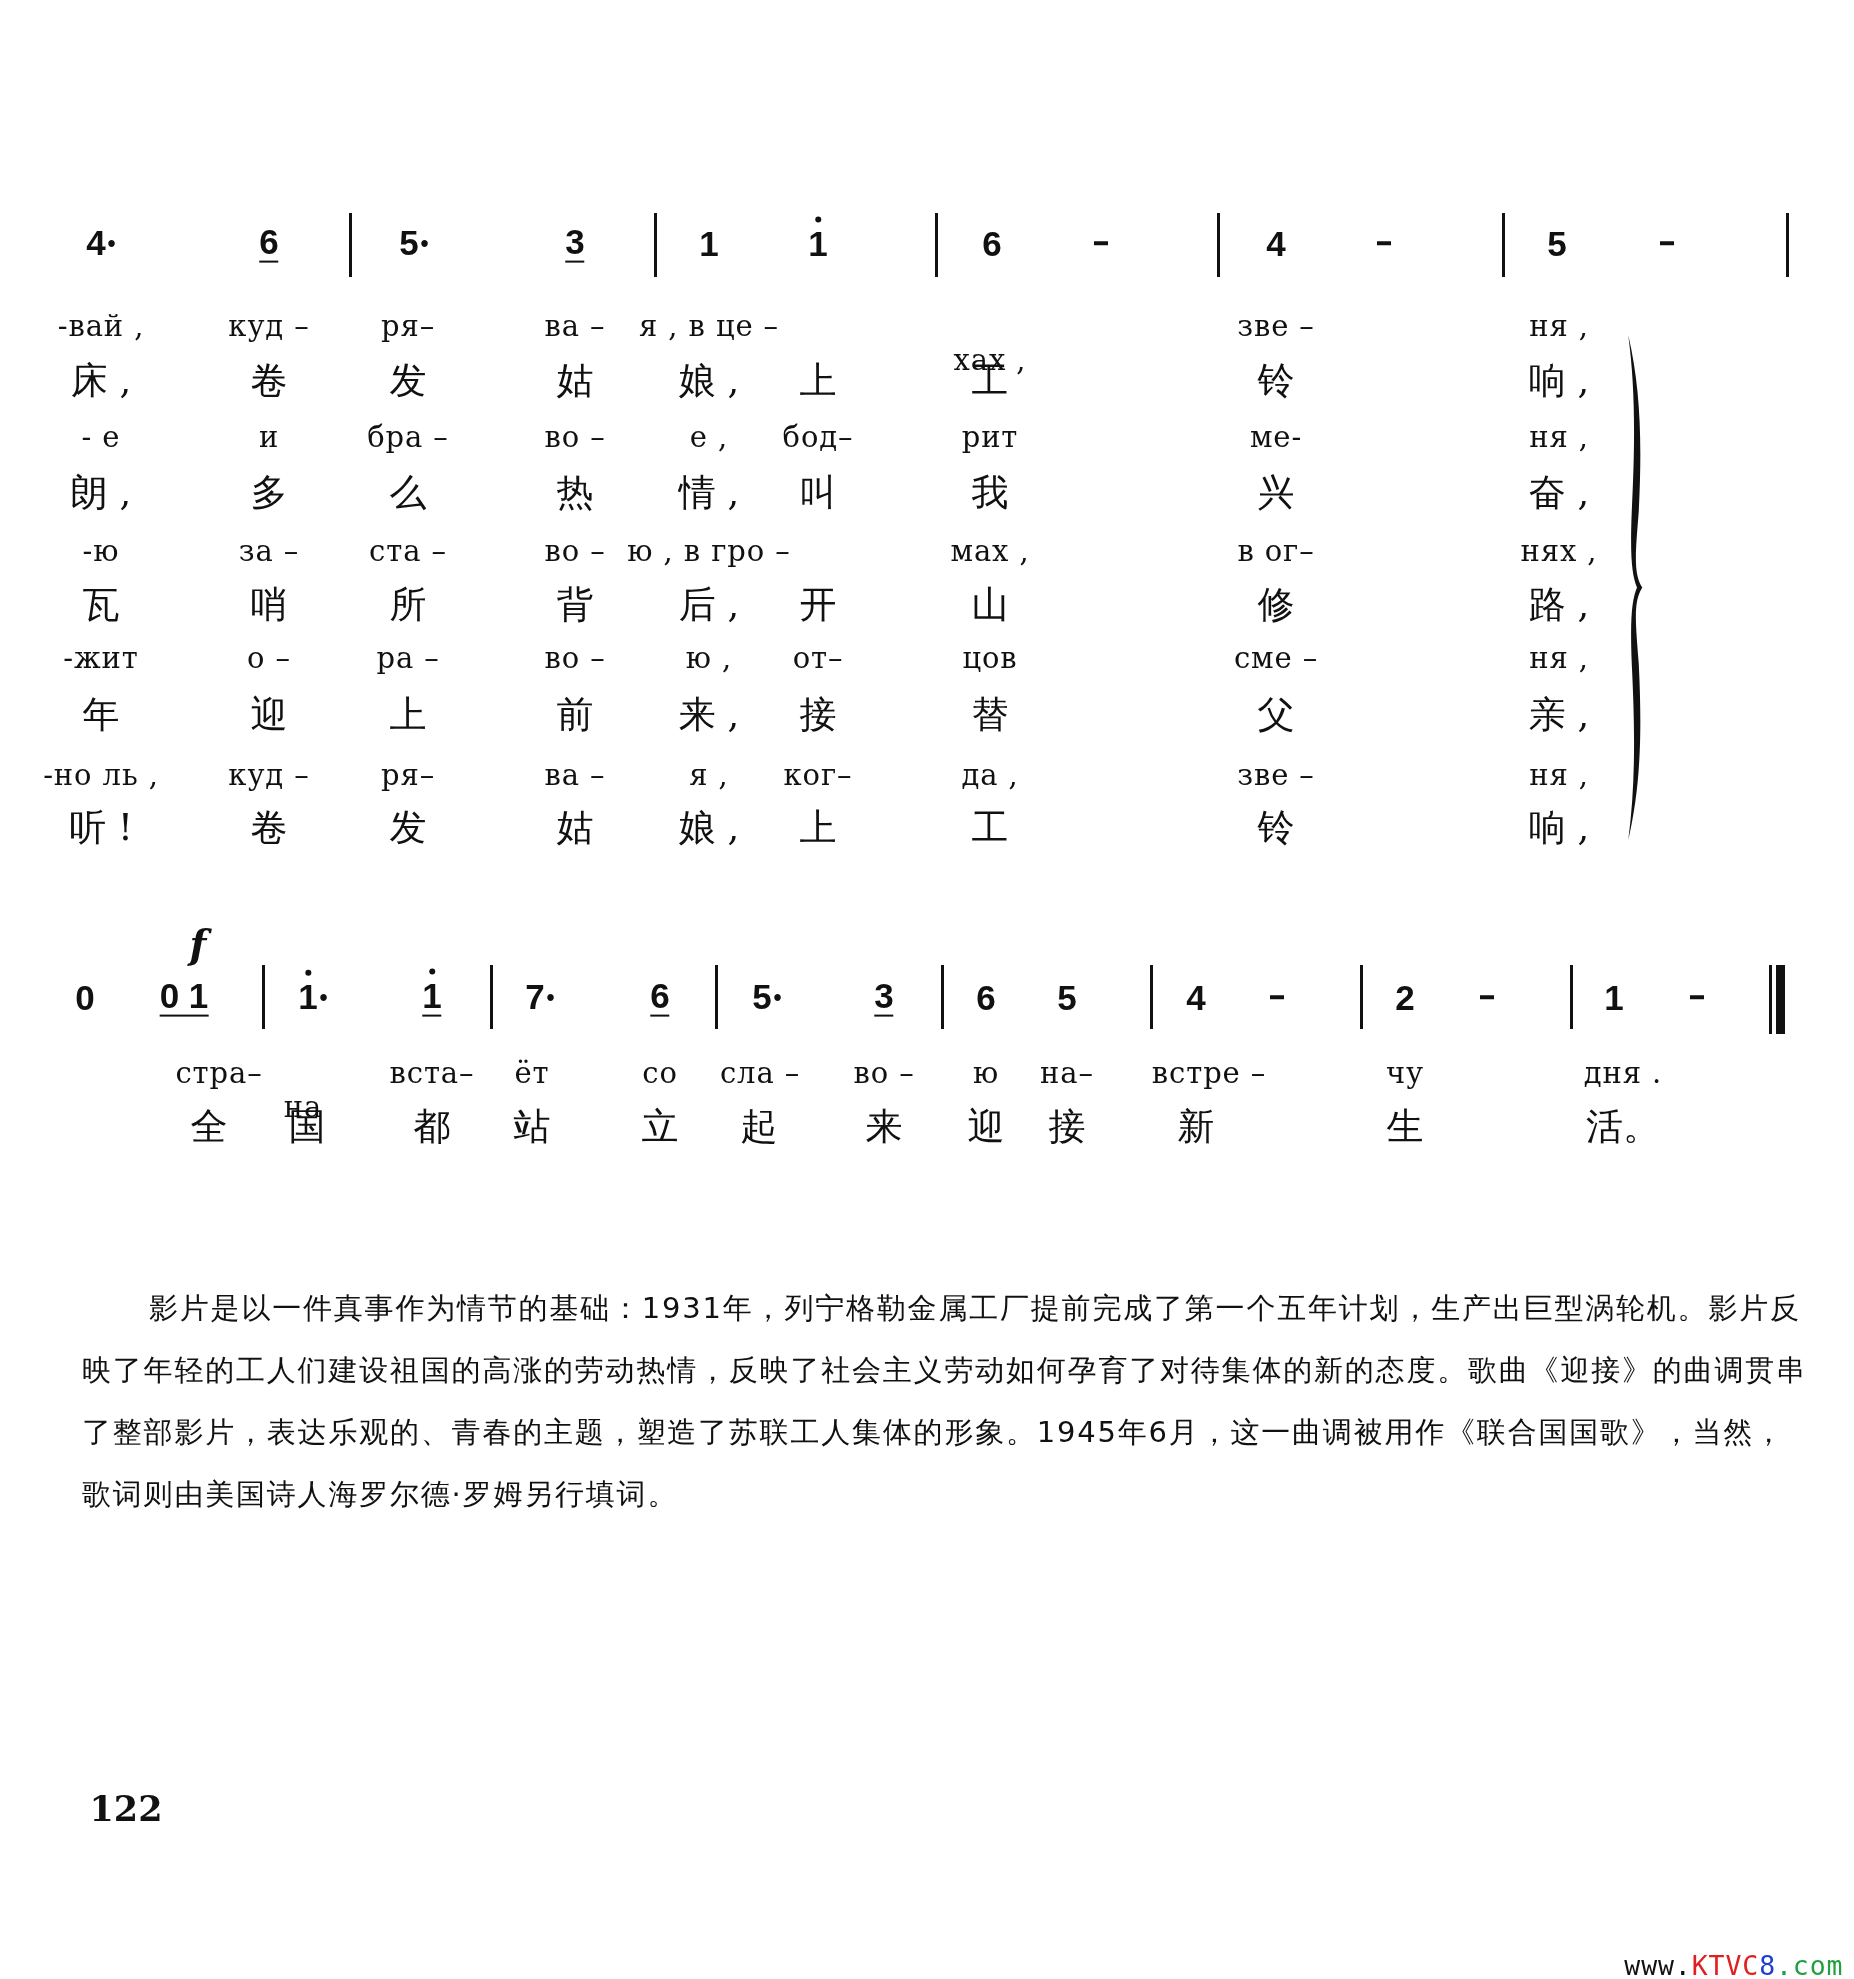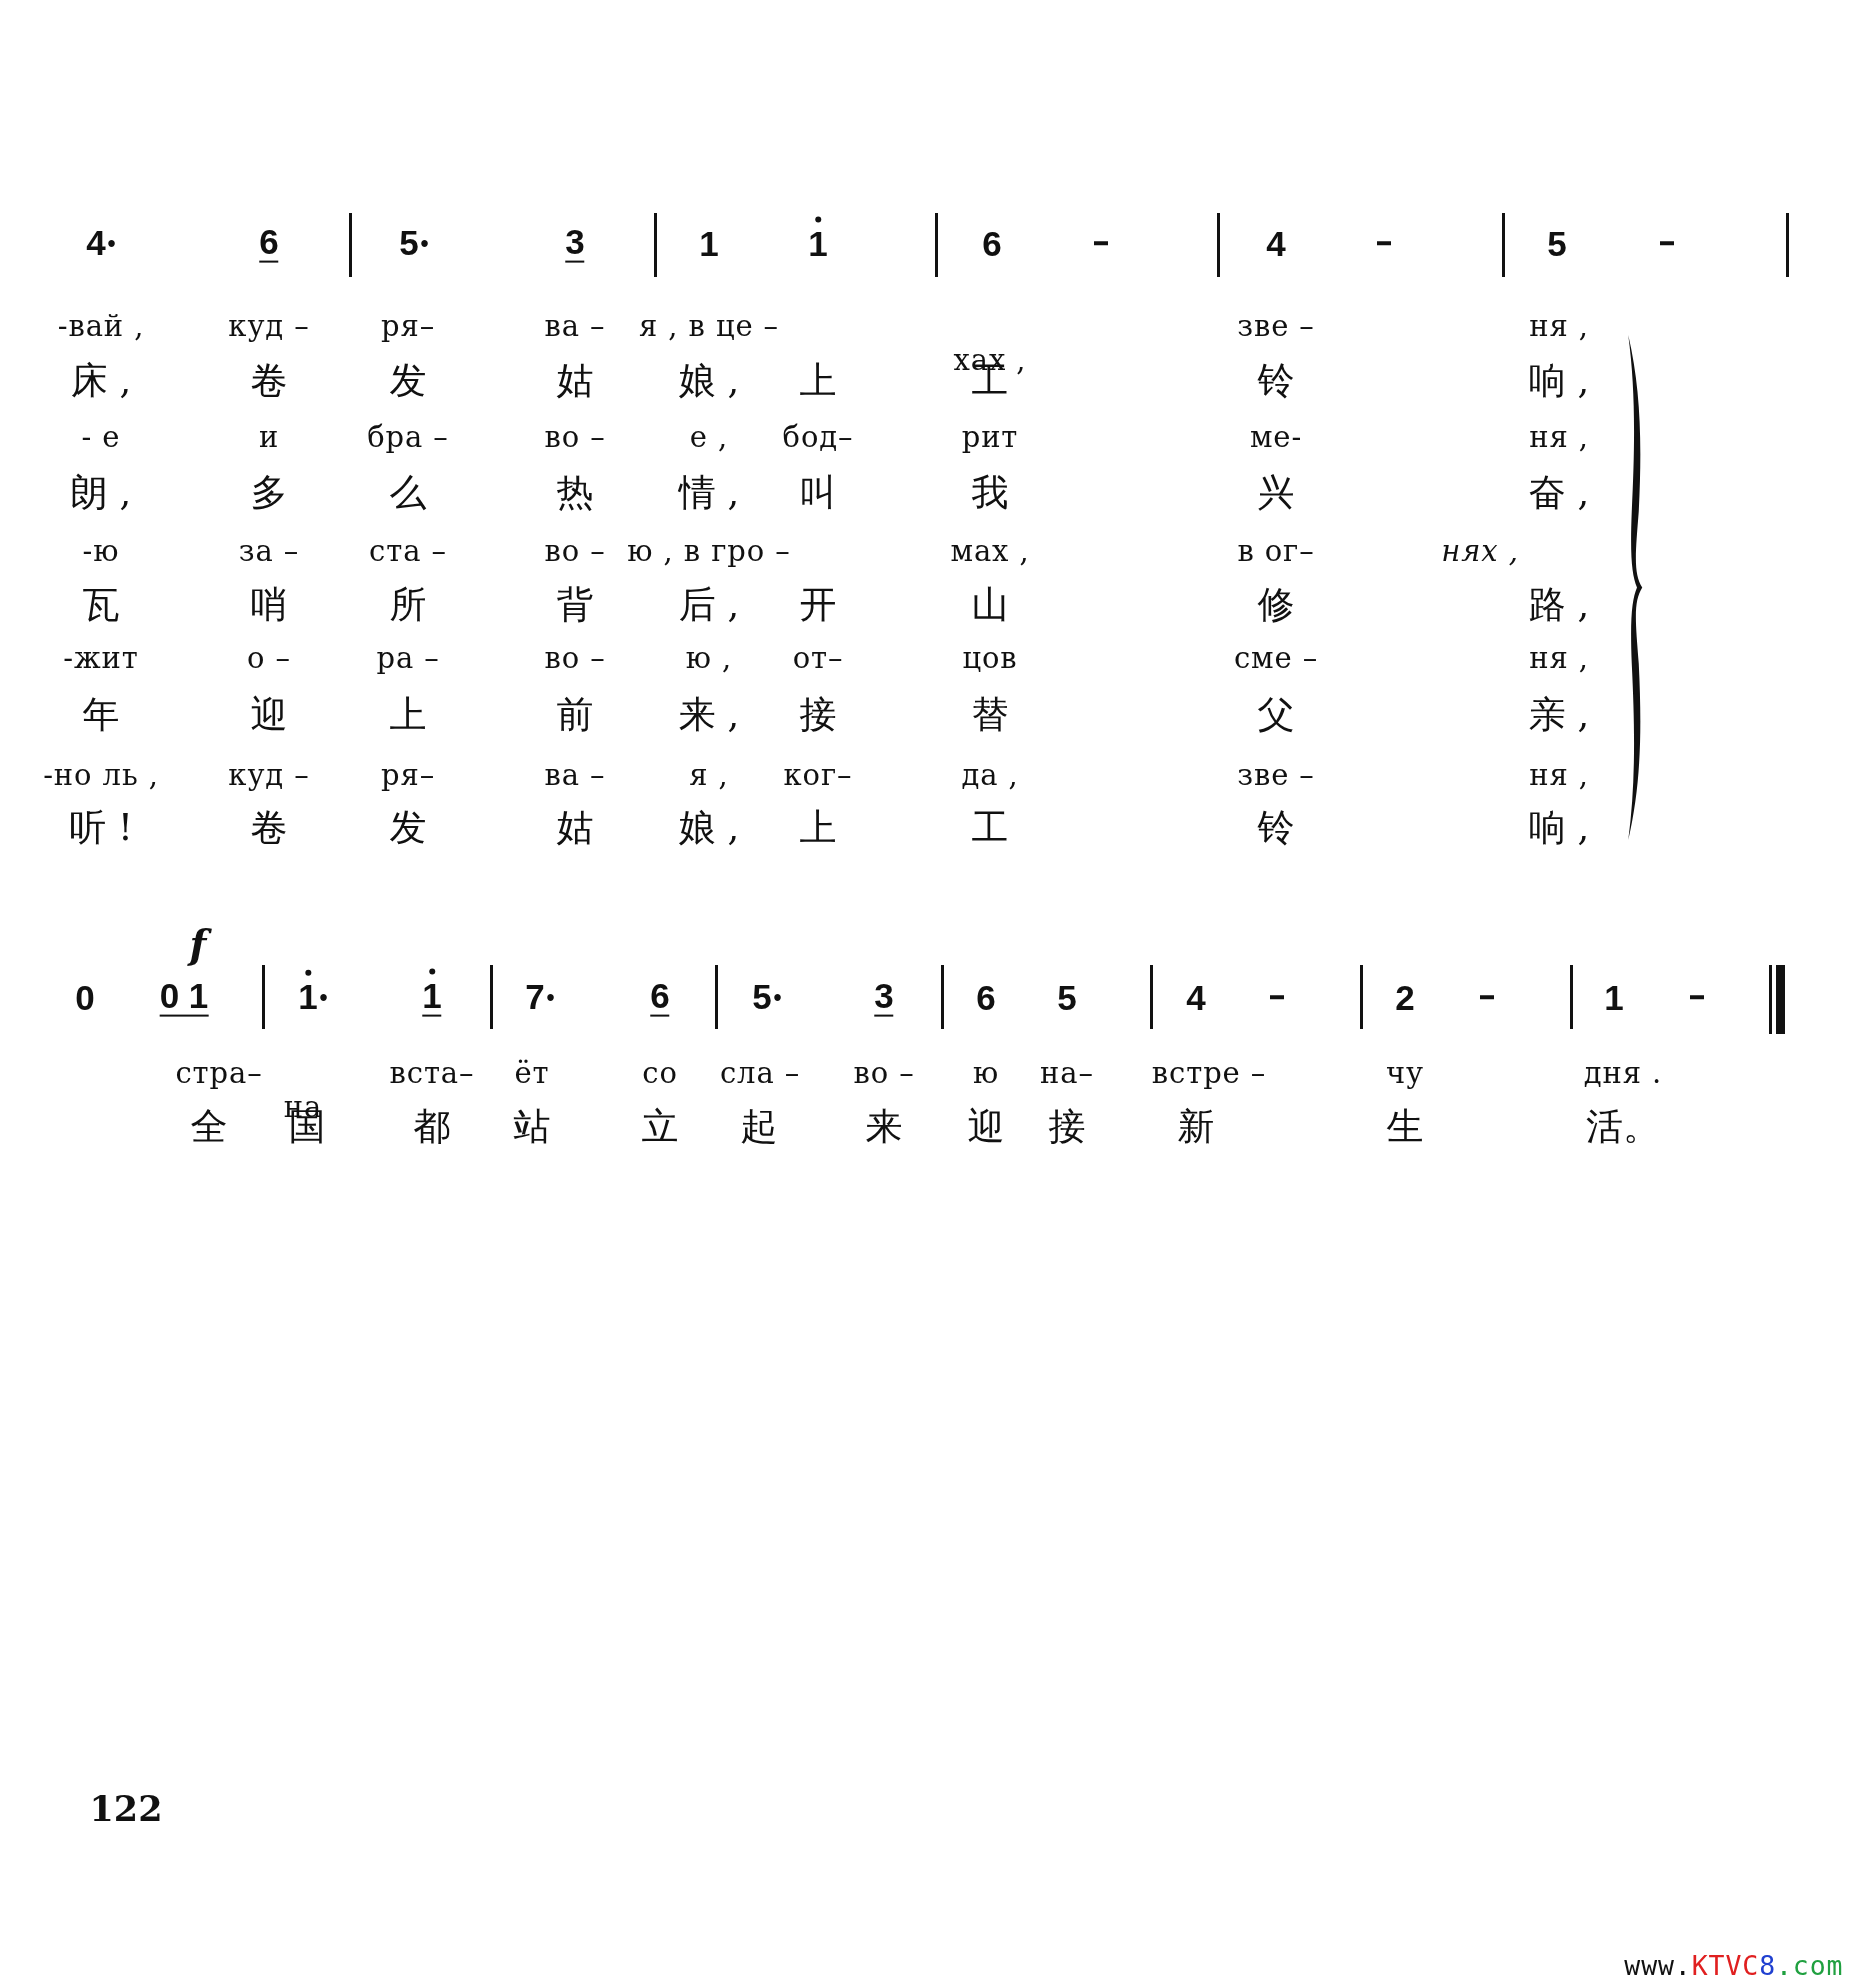--- a/index.html
+++ b/index.html
@@ -80,21 +80,21 @@
     <div class="zh" style="left: 990px; top: 493px;">我</div>
     <div class="zh" style="left: 1276px; top: 493px;">兴</div>
     <div class="zh" style="left: 1559px; top: 493px;">奋 ,</div>
     <div class="ru" style="left: 101px; top: 551px;">-ю</div>
     <div class="ru" style="left: 269px; top: 551px;">за –</div>
     <div class="ru" style="left: 408px; top: 551px;">ста –</div>
     <div class="ru" style="left: 575px; top: 551px;">во –</div>
     <div class="ru" style="left: 709px; top: 551px;">ю , в гро –</div>
     <div class="ru" style="left: 990px; top: 551px;">мах ,</div>
     <div class="ru" style="left: 1276px; top: 551px;">в ог–</div>
-    <div class="ru" style="left: 1480px; top: 551px; font-style: italic;">нях ,</div>
+    <div class="ru" style="left: 1559px; top: 551px;">нях ,</div>
     <div class="zh" style="left: 101px; top: 605px;">瓦</div>
     <div class="zh" style="left: 269px; top: 605px;">哨</div>
     <div class="zh" style="left: 408px; top: 605px;">所</div>
     <div class="zh" style="left: 575px; top: 605px;">背</div>
     <div class="zh" style="left: 709px; top: 605px;">后 ,</div>
     <div class="zh" style="left: 818px; top: 605px;">开</div>
     <div class="zh" style="left: 990px; top: 605px;">山</div>
     <div class="zh" style="left: 1276px; top: 605px;">修</div>
     <div class="zh" style="left: 1559px; top: 605px;">路 ,</div>
     <div class="ru" style="left: 101px; top: 658px;">-жит</div>
@@ -185,20 +185,21 @@
     <div class="zh" style="left: 1196px; top: 1127px;">新</div>
     <div class="zh" style="left: 1405px; top: 1127px;">生</div>
     <div class="zh" style="left: 1623px; top: 1127px;">活。</div>
   </div>
 
 <svg class="brace" viewBox="0 0 40 572" preserveAspectRatio="none">
   <path d="M6 0 C20 60,22 120,18 200 C14 250,12 270,22 286 C12 302,14 322,18 372 C22 452,20 512,6 572 C14 512,14 452,10 372 C8 322,10 300,16 286 C10 272,8 250,10 200 C14 120,14 60,6 0 Z" fill="#111"></path>
 </svg>
 
 <div class="prose" style="top:1277px;">
+  <p class="indent">影片是以一件真事作为情节的基础：1931年，列宁格勒金属工厂提前完成了第一个五年计划，生产出巨型涡轮机。影片反映了年轻的工人们建设祖国的高涨的劳动热情，反映了社会主义劳动如何孕育了对待集体的新的态度。歌曲《迎接》的曲调贯串了整部影片，表达乐观的、青春的主题，塑造了苏联工人集体的形象。1945年6月，这一曲调被用作《联合国国歌》，当然，歌词则由美国诗人海罗尔德·罗姆另行填词。</p>
 </div>
 
 <div class="pagenum">122</div>
 
 <div class="wm">
   <span style="color:#111">www.</span><span style="color:#e02020">KTVC</span><span style="color:#2040d0">8</span><span style="color:#20a040">.com</span>
 </div>
 
 
 </body></html>

